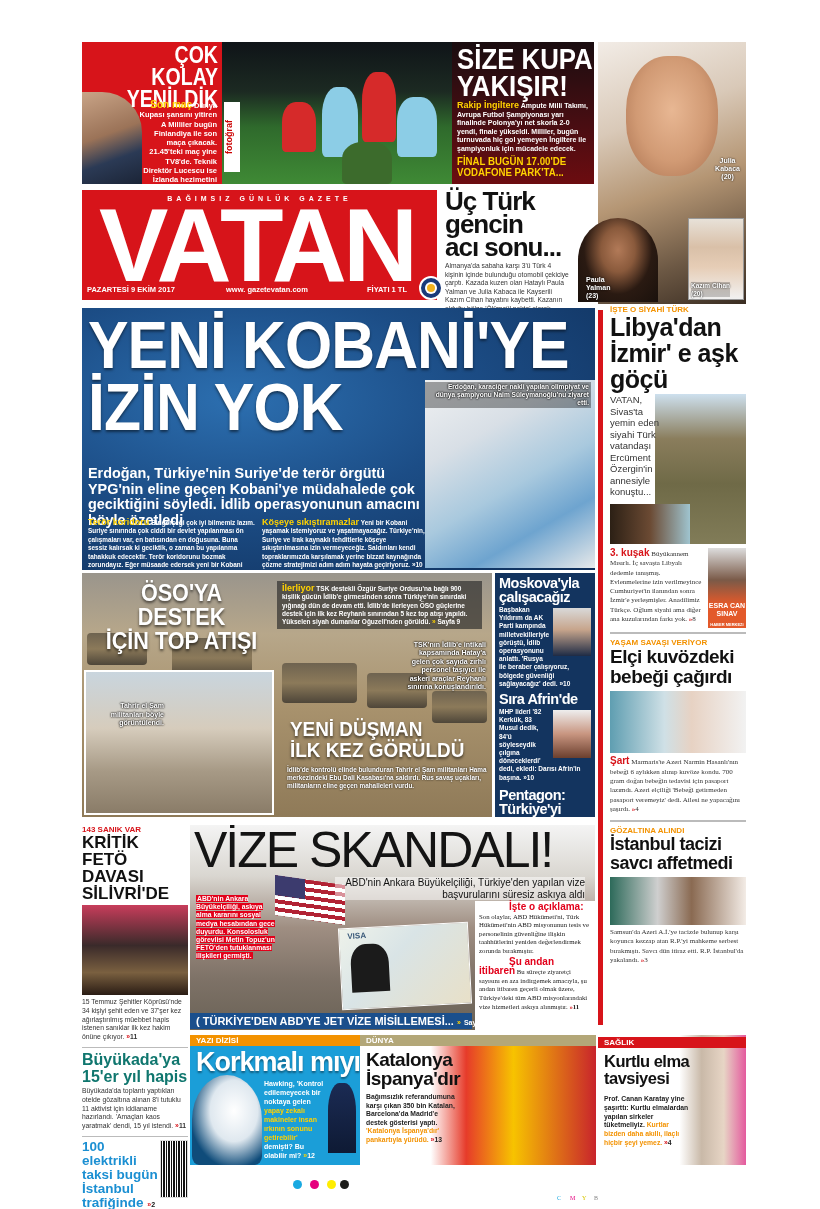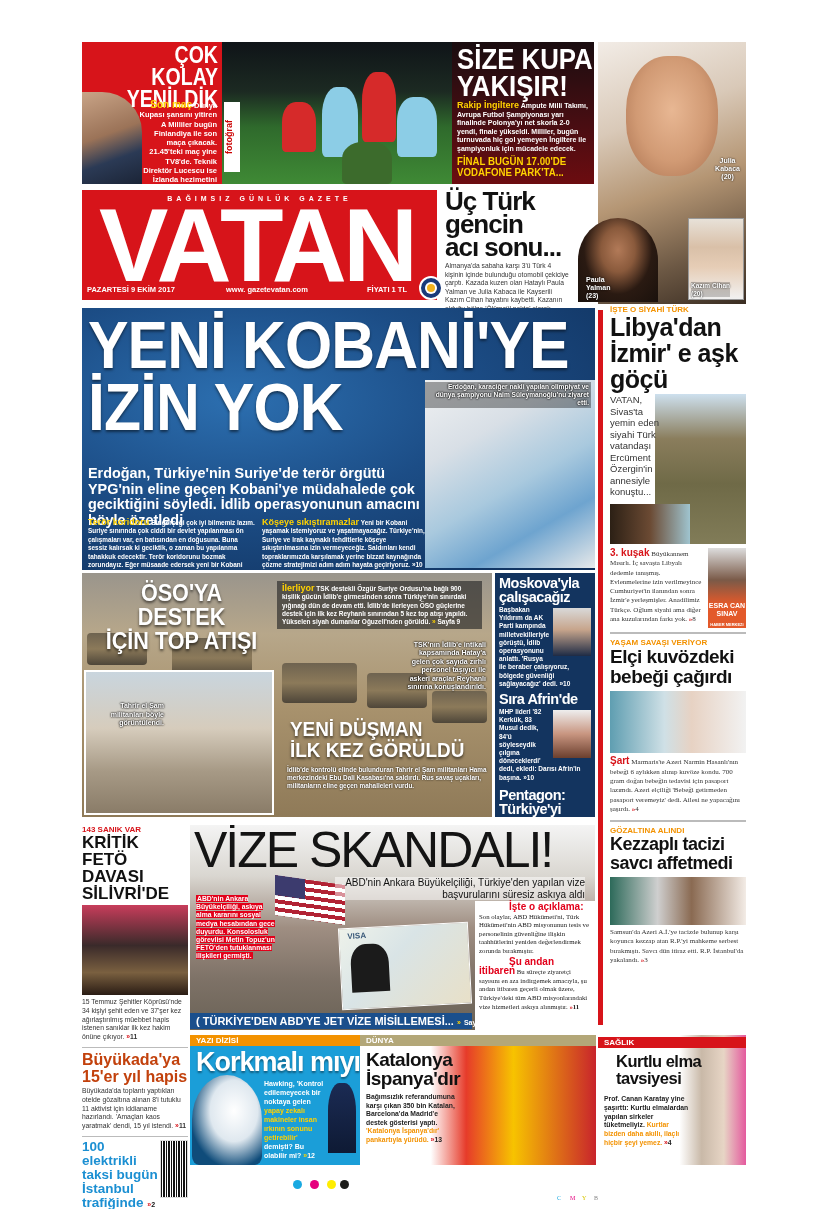--- a/index.html
+++ b/index.html
@@ -262,36 +262,36 @@
   <div class="hr" style="margin-top:8px;"></div>
   <div style="margin-top:4px;">
     <div class="kicker">YAŞAM SAVAŞI VERİYOR</div>
     <div class="rc-h" style="font-size:19px;line-height:20px;">Elçi kuvözdeki bebeği çağırdı</div>
     <div style="height:62px;margin-top:4px;background:linear-gradient(90deg,#5f9eb1 0%,#cfe0e6 40%,#e7d2c3 60%,#f2f2f2 100%);"></div>
     <div class="rc-t" style="margin-top:3px;"><b style="color:#d7141a;font-size:10px;font-family:'Liberation Sans',sans-serif;">Şart</b> <span>Marmaris'te Azeri Narmin Hasanlı'nın bebeği 6 aylıkken alınıp kuvöze kondu. 700 gram doğan bebeğin tedavisi için pasaport lazımdı. Azeri elçiliği 'Bebeği getirmeden pasaport veremeyiz' dedi. Ailesi ne yapacağını şaşırdı.</span> <span class="ref">»</span><span>4</span></div>
   </div>
   <div class="hr" style="margin-top:6px;"></div>
   <div style="margin-top:4px;">
     <div class="kicker">GÖZALTINA ALINDI</div>
-    <div class="rc-h" style="font-size:18px;line-height:19px;">Kezzaplı tacizi savcı affetmedi</div>
+    <div class="rc-h" style="font-size:18px;line-height:19px;">İstanbul tacizi savcı affetmedi</div>
     <div style="height:48px;margin-top:4px;background:linear-gradient(90deg,#2d6a5a 0%,#cfcfcf 35%,#8a6a52 60%,#f3ece6 100%);"></div>
     <div class="rc-t" style="margin-top:3px;"><span>Samsun'da Azeri A.İ.'ye tacizde bulunup karşı koyunca kezzap atan R.P.'yi mahkeme serbest bırakmıştı. Savcı dün itiraz etti. R.P. İstanbul'da yakalandı.</span> <span class="ref">»</span><span>3</span></div>
   </div>
 </div>
 
 <div id="feto" class="abs">
   <div>
     <div class="kicker" style="color:#d7141a;">143 SANIK VAR</div>
     <div style="font-size:17px;line-height:17px;font-weight:700;color:#111;">KRİTİK FETÖ DAVASI SİLİVRİ'DE</div>
     <div style="height:90px;margin-top:3px;background:linear-gradient(180deg,#c83d5b 0%,#3a2a2a 45%,#7a6040 75%,#2a1c14 100%);"></div>
     <div style="font-size:6.8px;line-height:8.8px;color:#333;margin-top:3px;"><span>15 Temmuz Şehitler Köprüsü'nde 34 kişiyi şehit eden ve 37'şer kez ağırlaştırılmış müebbet hapis istenen sanıklar ilk kez hakim önüne çıkıyor.</span> <span class="ref">»</span><b>11</b></div>
   </div>
   <div class="hr" style="margin-top:5px;height:1px;"></div>
   <div style="margin-top:3px;">
-    <div style="font-size:16px;line-height:17px;font-weight:700;color:#c2410c;">Büyükada'ya 15'er yıl hapis</div>
+    <div style="font-size:16px;line-height:17px;font-weight:700;color:#0f766e;">Büyükada'ya 15'er yıl hapis</div>
     <div style="font-size:6.8px;line-height:8.8px;color:#333;margin-top:2px;"><span>Büyükada'da toplantı yaptıkları otelde gözaltına alınan 8'i tutuklu 11 aktivist için iddianame hazırlandı. 'Amaçları kaos yaratmak' dendi, 15 yıl istendi.</span> <span class="ref">»</span><b>11</b></div>
   </div>
   <div class="hr" style="margin-top:5px;height:1px;"></div>
   <div style="margin-top:3px;position:relative;">
     <div style="position:absolute;right:0;top:0;width:28px;height:58px;background:repeating-linear-gradient(90deg,#111 0 1px,#fff 1px 2px,#111 2px 4px,#fff 4px 5px);border:1px solid #ddd;"></div>
     <div style="font-size:13.5px;line-height:14px;font-weight:700;color:#1b8fd2;width:76px;"><span>100 elektrikli taksi bugün İstanbul trafiğinde</span> <span class="ref" style="font-size:7px;">»</span><span style="font-size:7px;color:#111;">2</span></div>
   </div>
 </div>
 
 <div id="vize" class="abs">
@@ -319,21 +319,21 @@
 </div>
 
 <div id="dunya" class="abs">
   <div class="kick">DÜNYA</div>
   <div class="hl" style="width:100px;">Katalonya İspanya'dır</div>
   <div class="txt"><span>Bağımsızlık referandumuna karşı çıkan 350 bin Katalan, Barcelona'da Madrid'e destek gösterisi yaptı.</span> <b>'Katalonya İspanya'dır' pankartıyla yürüdü.</b> <span class="ref">»</span><span>13</span></div>
 </div>
 
 <div id="saglik" class="abs">
   <div class="kick">SAĞLIK</div>
-  <div class="hl" style="width:100px;margin-left:12px;">Kurtlu elma tavsiyesi</div>
+  <div class="hl" style="width:100px;">Kurtlu elma tavsiyesi</div>
   <div class="txt"><span>Prof. Canan Karatay yine şaşırttı: Kurtlu elmalardan yapılan sirkeler tüketmeliyiz.</span> <b>Kurtlar bizden daha akıllı, ilaçlı hiçbir şeyi yemez.</b> <span class="ref">»</span><span>4</span></div>
 </div>
 
 <div class="dot" style="left:293px;top:1180px;background:#19a9e1;"></div>
 <div class="dot" style="left:310px;top:1180px;background:#e6007e;"></div>
 <div class="dot" style="left:327px;top:1180px;background:#ffed00;"></div>
 <div class="dot" style="left:340px;top:1180px;background:#1d1d1b;"></div>
 <div class="cmyb" style="left:557px;top:1195px;color:#19a9e1;">C</div>
 <div class="cmyb" style="left:570px;top:1195px;color:#e6007e;">M</div>
 <div class="cmyb" style="left:582px;top:1195px;color:#d8c600;">Y</div>

